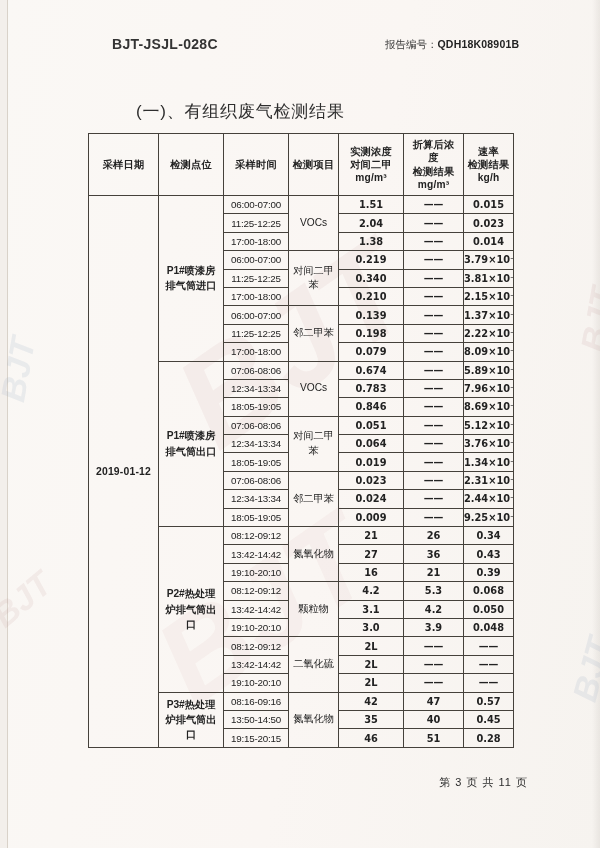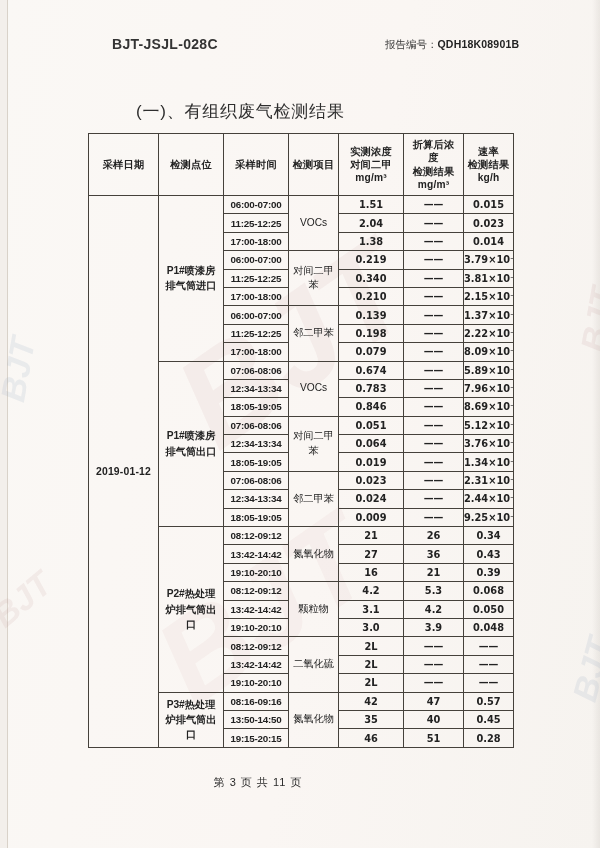--- a/index.html
+++ b/index.html
@@ -52,26 +52,26 @@
   }
   .results thead th {
     height:62px; font-size:10.2px; font-weight:600;
     white-space:pre-line; line-height:1.28; letter-spacing:0.2px;
   }
   .results tbody tr { height:18.4px; }
   .results td { font-size:10px; }
   td.date { font-size:10.4px; font-weight:bold; letter-spacing:0.2px; }
   td.point { font-size:10.2px; font-weight:600; white-space:pre-line; line-height:1.5; }
   td.item { font-size:10.2px; white-space:pre-line; line-height:1.4; }
-  td.time { font-size:9.8px; font-weight:bold; letter-spacing:-0.2px; }
+  td.time { font-size:9.8px; font-weight:normal; letter-spacing:-0.2px; }
   td.val { font-size:9.8px; font-weight:bold; font-family:"DejaVu Sans","Liberation Sans",sans-serif; }
   
   .page-footer {
-    position:absolute; left:0; top:775px; width:516px;
-    text-align:center; font-size:11px; color:#2c2c2c; letter-spacing:1px; font-weight:500;
+    position:absolute; left:12px; top:775px; width:516px;
+    text-align:right; font-size:11px; color:#2c2c2c; letter-spacing:1px; font-weight:500;
   }
 </style>
 </head>
 <body>
 
 <div class="page">
 
   <div class="edge-left"></div>
   <div class="edge-right"></div>
 

